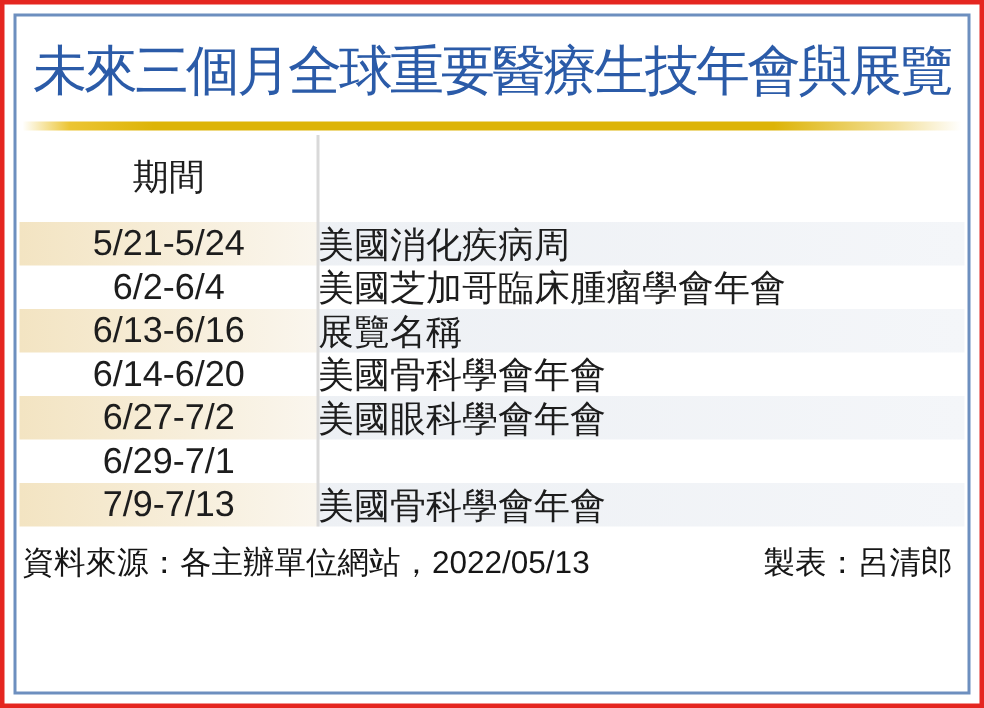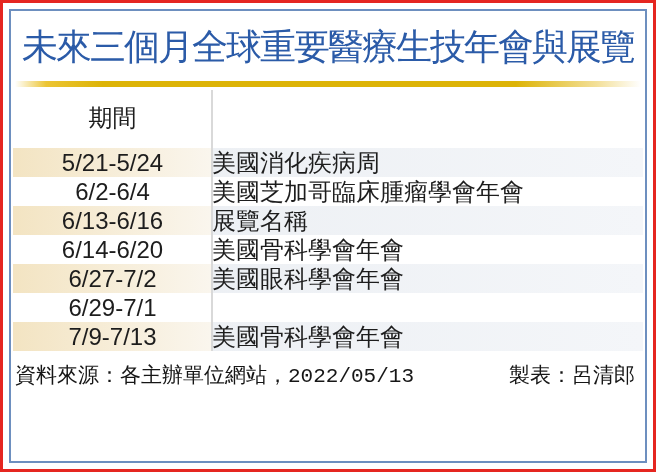--- a/index.html
+++ b/index.html
@@ -36,21 +36,21 @@
   .thead{display:flex;height:60px;align-items:center}
   .row{display:flex;height:29px;align-items:center}
   .cell{font-size:24px;color:var(--text);height:100%;display:flex;align-items:center;box-sizing:border-box}
   .period{width:199px;justify-content:center}
   .name{width:431px;justify-content:flex-start}
   .head-name{padding-left:0;justify-content:center}
   .rows .row:nth-child(odd) .period{background:linear-gradient(90deg,var(--cream-start),var(--cream-end))}
   .rows .row:nth-child(odd) .name{background:linear-gradient(90deg,var(--bluegray-start),var(--bluegray-end))}
   .footer{
     display:flex;justify-content:space-between;align-items:center;
-    font-size:21px;color:#161616;margin-top:10px;padding:0 8px 0 2px;white-space:nowrap;font-family:Liberation Mono, monospace;
+    font-size:21px;color:#161616;margin-top:10px;padding:0 8px 0 2px;white-space:nowrap;
   }
 </style>
 </head>
 <body>
 
 <div class="red-frame"></div>
 <div class="blue-frame"></div>
 
 <div class="content">
   <h1 class="title">未來三個月全球重要醫療生技年會與展覽</h1>

